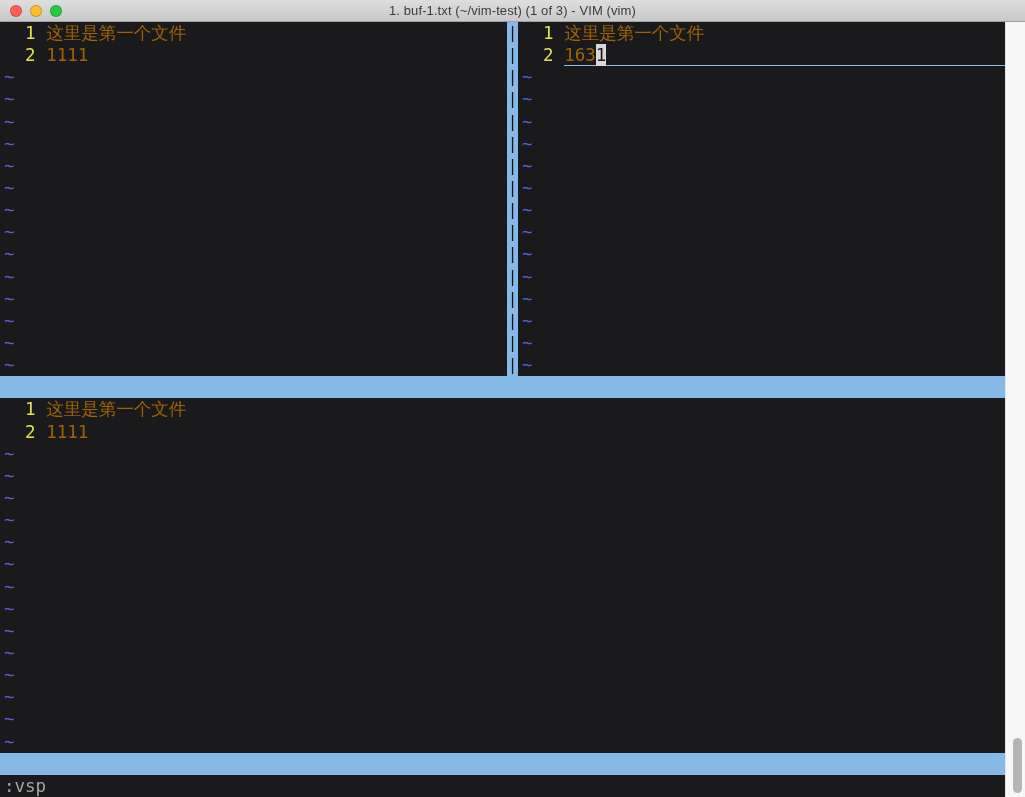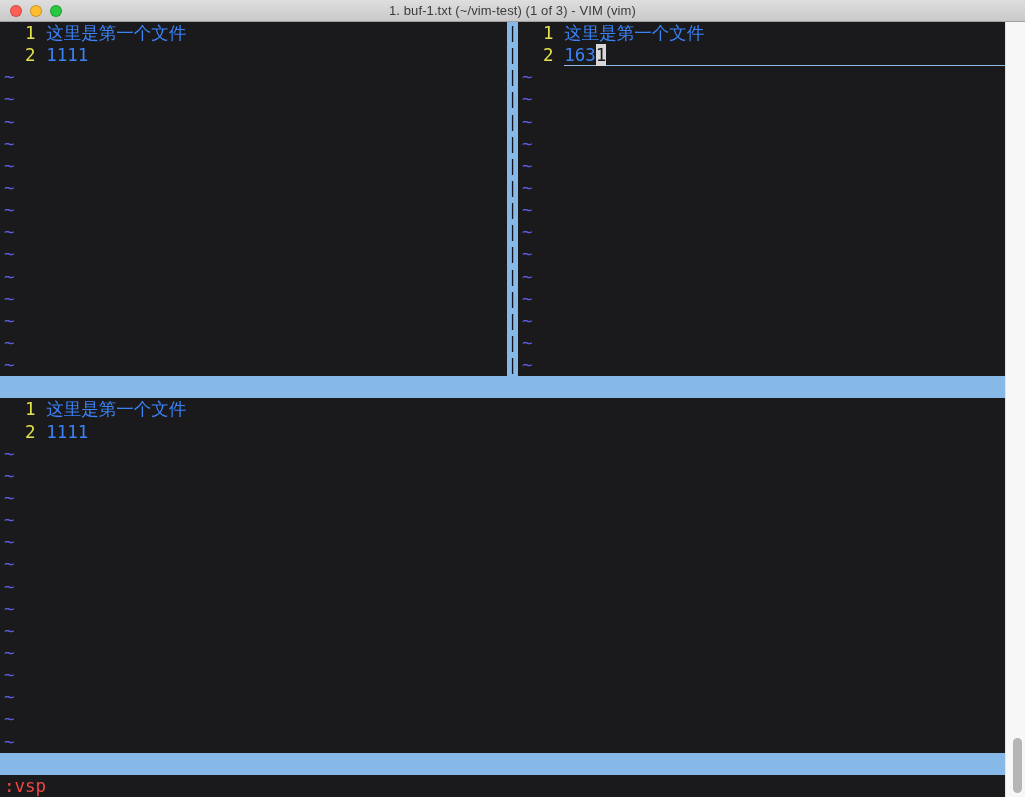--- a/index.html
+++ b/index.html
@@ -37,21 +37,21 @@
     font-family: "DejaVu Sans Mono", monospace;
     font-size: 17.5px;
     color: #72aade;
   }
   .row {
     height: var(--rh); line-height: var(--rh);
     white-space: pre; overflow: hidden;
     padding-left: 4px;
   }
   .num   { color: #e4e24c; white-space: pre; }
-  .txt   { color: #3b82f6; text-align: center; }
+  .txt   { color: #a16207; text-align: center; }
   .tilde { color: #5b5ddd; }
 
   .top-region { display: flex; height: calc(16 * var(--rh)); }
   .pane-left  { width: 507px; }
   .vsep {
     width: 11px; background: #87b9e8;
     display: flex; flex-direction: column;
   }
   .vcell {
     height: var(--rh); line-height: var(--rh);
@@ -73,21 +73,21 @@
 
   .statusbar {
     position: relative;
     height: var(--rh); line-height: var(--rh);
     background: #87b9e8; color: #0b0b0b;
     white-space: pre; overflow: hidden;
   }
 
   .bottom-pane { height: calc(16 * var(--rh)); }
 
-  .cmdline { color: #ef4444; }
+  .cmdline { color: #a3a3a3; }
 
   
   .scroll-strip {
     position: absolute; top: 22px; left: 1005px;
     width: 20px; height: 775px;
     background: #f7f7f7;
     border-left: 1px solid #e4e4e4;
   }
   .scroll-thumb {
     position: absolute; left: 7px; top: 716px;

